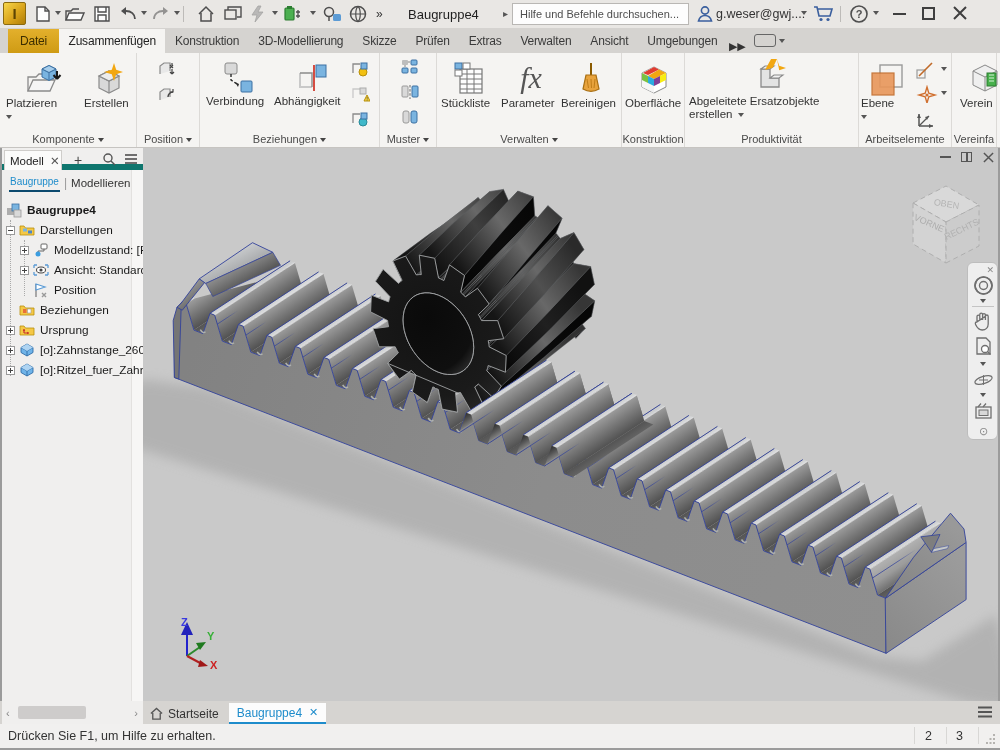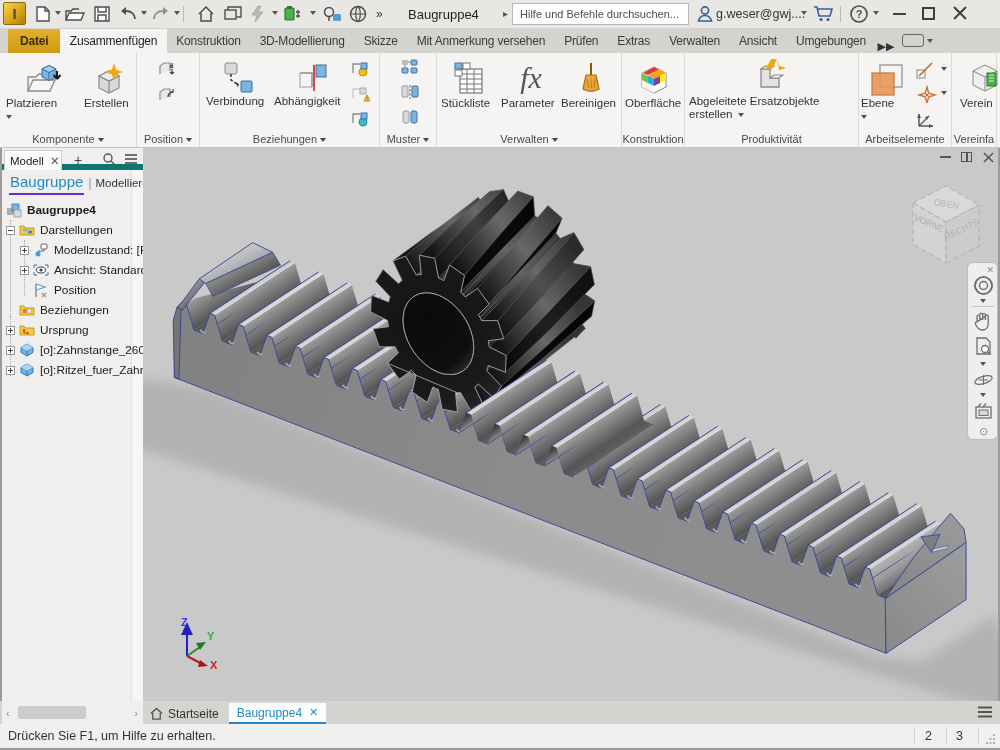--- a/index.html
+++ b/index.html
@@ -1,19 +1,19 @@
 <!DOCTYPE html>
 <html><head><meta charset="utf-8"><style>
 *{margin:0;padding:0;box-sizing:border-box}
 html,body{width:1000px;height:750px;overflow:hidden;font-family:"Liberation Sans",sans-serif;background:#c9c9c9}
 .win{position:absolute;inset:0;border-left:2px solid #9b9b9b;border-right:2px solid #9b9b9b;border-bottom:2px solid #9b9b9b}
 .titlebar{position:absolute;left:0;top:0;width:100%;height:28px;background:#e9e7e4;display:flex;align-items:center}
 .tabrow{position:absolute;left:0;top:28px;width:100%;height:25px;background:#d5d3d0;display:flex;align-items:flex-end}
 .rtab{font-size:12px;color:#3a3a3a;padding:5px 9.5px 5px;height:24px;white-space:nowrap;letter-spacing:-0.2px}
-.rtab.datei{background:linear-gradient(#e3b02c,#cf9b14);color:#3c2e00;font-weight:bold;margin-left:8px;padding:5px 12px 5px}
+.rtab.datei{background:linear-gradient(#e3b02c,#cf9b14);color:#3c2e00;font-weight:normal;margin-left:8px;padding:5px 12px 5px}
 .rtab.active{background:#f5f4f2;color:#222;}
 .ribbon{position:absolute;left:0;top:53px;width:100%;height:95px;background:#f5f4f2;border-bottom:1px solid #c6c4c1;display:flex}
 .rg{position:relative;height:100%;border-right:1px solid #dcdad7;flex:none}
 .rg .lbl{position:absolute;bottom:2px;left:0;width:100%;text-align:center;font-size:11px;color:#4a4a4a;white-space:nowrap}
 .bigbtn{position:absolute;text-align:left;font-size:11.5px;color:#333;line-height:1.15}
 .caret{display:inline-block;width:0;height:0;border-left:3.5px solid transparent;border-right:3.5px solid transparent;border-top:4px solid #555;vertical-align:middle}
 .main{position:absolute;left:0;top:148px;width:1000px;height:553px}
 .panel{position:absolute;left:2px;top:0;width:141px;height:553px;background:#f0efee}
 .viewport{position:absolute;left:143px;top:0;width:855px;height:553px;background:#c9c9c9;overflow:hidden}
 .tabbar{position:absolute;left:0;top:701px;width:100%;height:23px;background:#d6d4d1}
@@ -134,21 +134,20 @@
         <path d="M2 2 14 14M14 2 2 14" stroke="#3f3f3f" stroke-width="2"></path>
       </svg>
     </div>
 </div>
 <div class="tabrow">
     <div class="rtab datei">Datei</div>
     <div class="rtab active">Zusammenfügen</div>
     <div class="rtab">Konstruktion</div>
     <div class="rtab">3D-Modellierung</div>
     <div class="rtab">Skizze</div>
-    <div class="rtab">Mit Anmerkung versehen</div>
     <div class="rtab">Prüfen</div>
     <div class="rtab">Extras</div>
     <div class="rtab">Verwalten</div>
     <div class="rtab">Ansicht</div>
     <div class="rtab">Umgebungen</div>
     <div style="font-size:11px;color:#333;padding:6px 2px 0 2px">▶▶</div>
     <div style="margin:0 0 6px 6px;width:22px;height:13px;border:1px solid #666;border-radius:3px"></div>
     <div class="caret" style="margin:0 0 10px 3px"></div>
   </div>
 <div class="ribbon">
@@ -368,21 +367,21 @@
             <path d="M9 9l4 4" stroke="#555" stroke-width="1.4"></path>
           </svg>
         </div>
    <div style="position:absolute;left:122px;top:4px">
           <svg width="14" height="14" viewBox="0 0 14 14" style="">
             <path d="M1 3h12M1 7h12M1 11h12" stroke="#444" stroke-width="1.6"></path>
           </svg>
         </div>
  </div>
  <div style="position:relative;height:26px;display:flex;align-items:center;font-size:12px">
-   <span style="color:#1e8ccb;border-bottom:2px solid #6d28d9;padding:2px 1px 3px;margin-left:7px;font-size:15px">Baugruppe</span>
+   <span style="color:#1e8ccb;border-bottom:2px solid #0c4a6e;padding:2px 1px 3px;margin-left:7px;font-size:10px">Baugruppe</span>
    <span style="color:#999;margin:0 4px">|</span>
         <span style="color:#333;font-size:11.5px">Modellieren</span>
  </div>
  <div class="tree" style="padding-top:4px">
   <div style="position:absolute;left:8px;top:24px;width:1px;height:96px;border-left:1px dotted #aaa"></div>
   <div style="position:absolute;left:22px;top:44px;width:1px;height:56px;border-left:1px dotted #aaa"></div>
   <div style="position:absolute;left:8px;top:120px;width:1px;height:60px;border-left:1px dotted #aaa"></div>
   <div class="trow" style="padding-left:4px">
           <svg width="16" height="16" viewBox="0 0 16 16" style="flex:none;margin-right:5px">
             <rect x="1" y="6" width="7" height="7" fill="#adadad"></rect>

